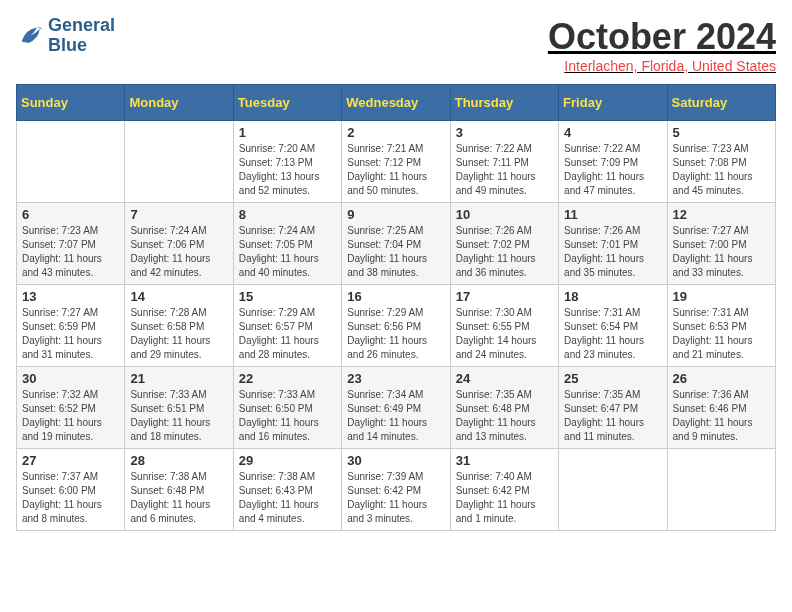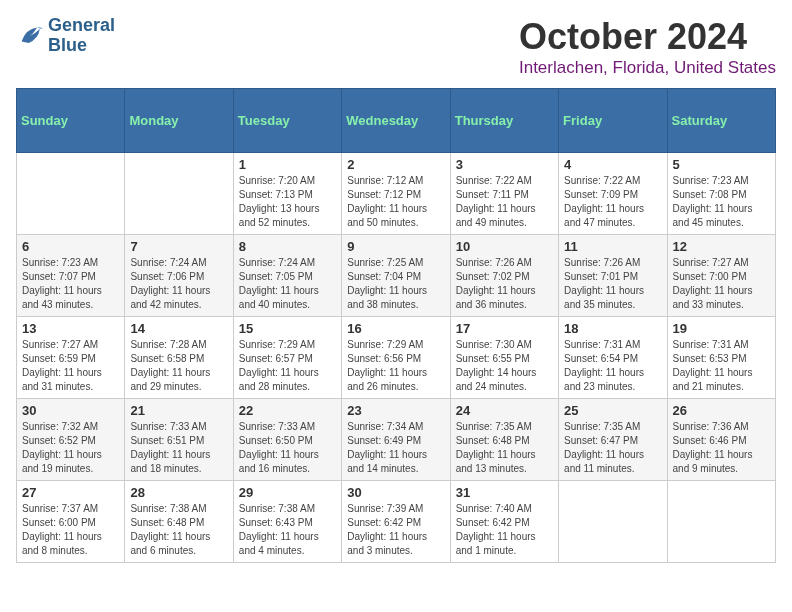--- a/index.html
+++ b/index.html
@@ -28,41 +28,43 @@
       line-height: 1.1;
     }
     .logo-text span {
       color: #2c5f8a;
     }
     .logo-bird {
       width: 28px;
       height: 28px;
     }
     .title-block {
+      text-align: right;
+      text-decoration: underline;
     }
     .month-title {
       font-size: 36px;
       font-weight: bold;
       color: #333;
     }
     .location {
-      font-size: 17px;
-      color: #701a75;
+      font-size: 14px;
+      color: #ef4444;
     }
     .calendar {
       width: 100%;
       border-collapse: collapse;
       border: 1px solid #ccc;
     }
     .calendar th {
       background: #3a6ea5;
-      color: #86efac;
+      color: #fde047;
       font-size: 13px;
       font-weight: bold;
-      padding: 24px 4px;
+      padding: 10px 4px;
       text-align: left;
       border: 1px solid #2d5a8a;
     }
     .calendar td {
       vertical-align: top;
       border: 1px solid #ccc;
       padding: 4px 5px;
       width: 108px;
       min-height: 80px;
       font-size: 10.5px;
@@ -125,21 +127,21 @@
         <td class="empty-cell"></td>
         <td class="empty-cell"></td>
         <td>
           <span class="day-num">1</span>
           <div class="cell-info">Sunrise: 7:20 AM</div>
           <div class="cell-info">Sunset: 7:13 PM</div>
           <div class="cell-info">Daylight: 13 hours and 52 minutes.</div>
         </td>
         <td>
           <span class="day-num">2</span>
-          <div class="cell-info">Sunrise: 7:12 AM</div>
+          <div class="cell-info">Sunrise: 7:21 AM</div>
           <div class="cell-info">Sunset: 7:12 PM</div>
           <div class="cell-info">Daylight: 11 hours and 50 minutes.</div>
         </td>
         <td>
           <span class="day-num">3</span>
           <div class="cell-info">Sunrise: 7:22 AM</div>
           <div class="cell-info">Sunset: 7:11 PM</div>
           <div class="cell-info">Daylight: 11 hours and 49 minutes.</div>
         </td>
         <td>

